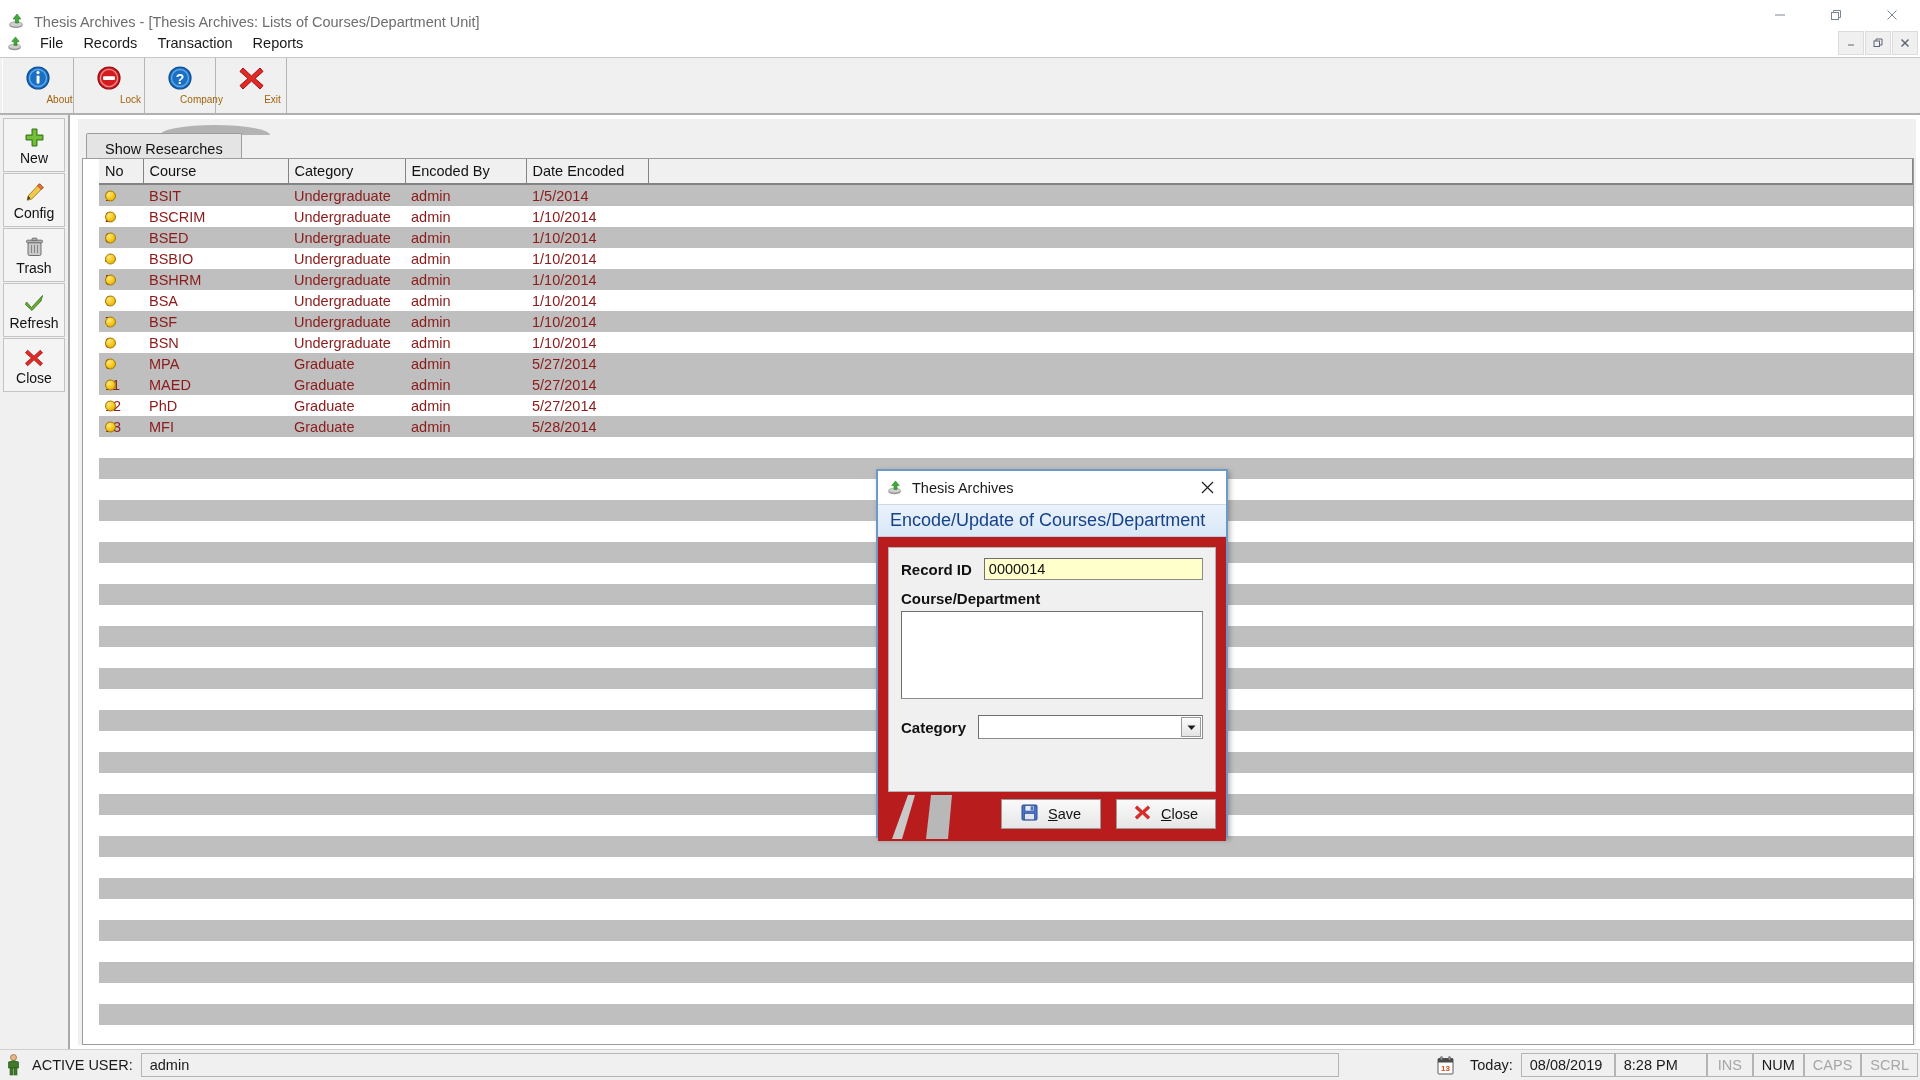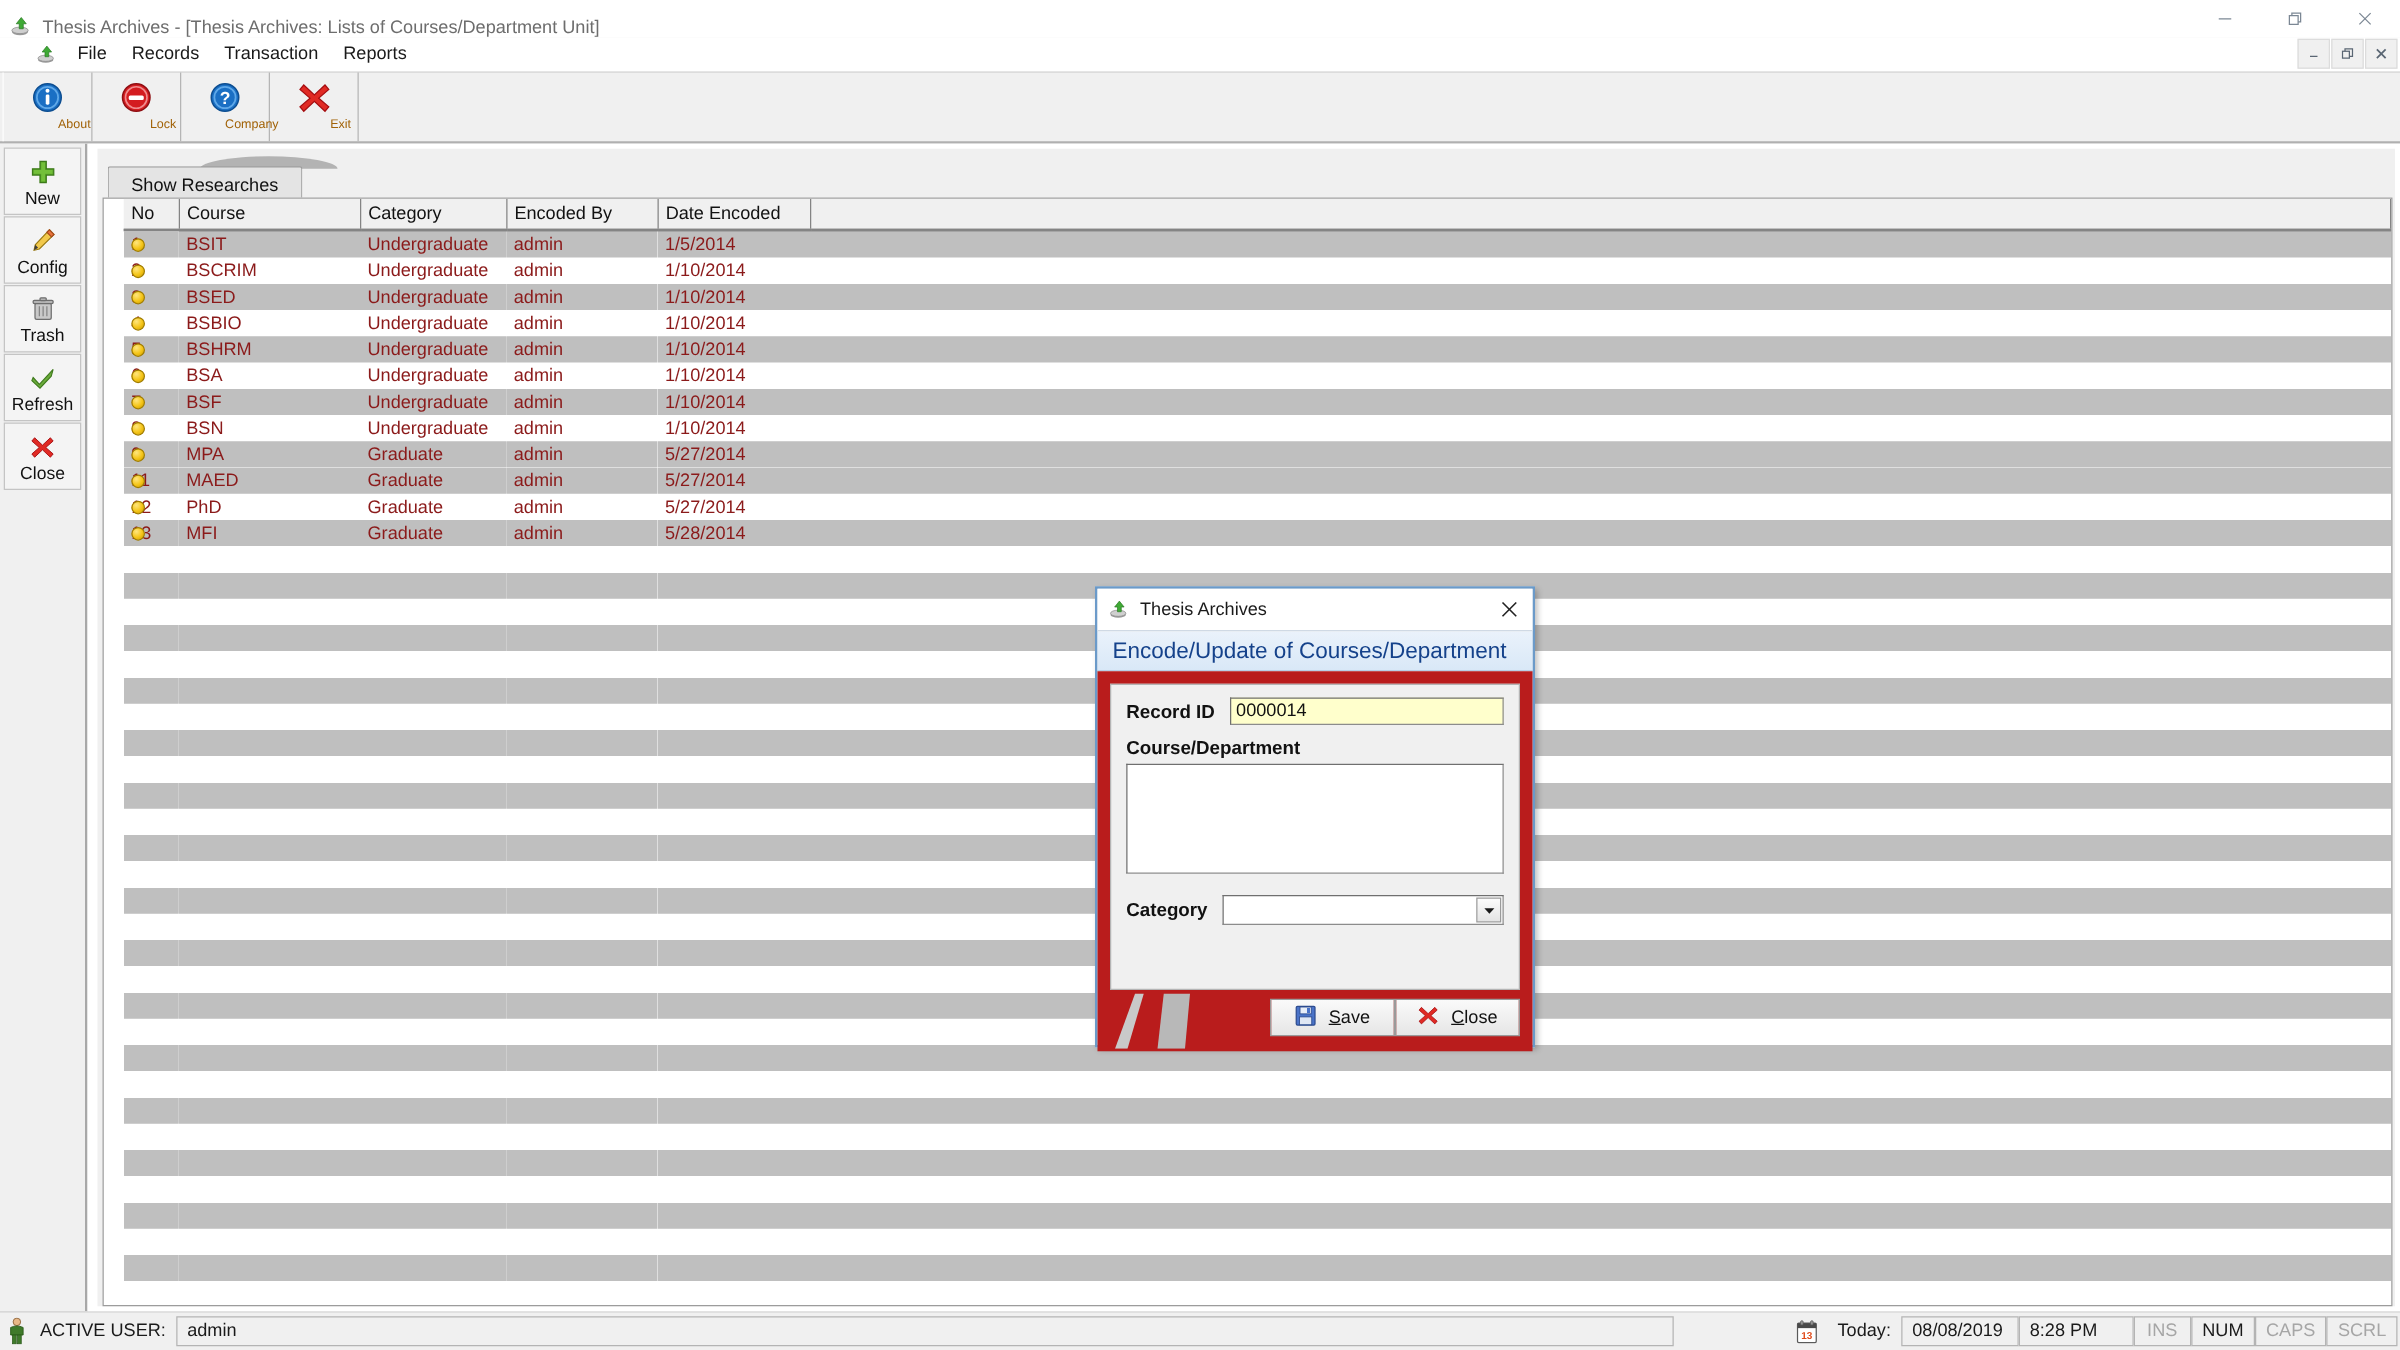--- a/index.html
+++ b/index.html
@@ -48,21 +48,20 @@
 
   
   .menubar {
     height: 26px;
     flex: 0 0 26px;
     background: #ffffff;
     display: flex;
     align-items: center;
     position: relative;
     border-bottom: 1px solid #ffffff;
-    padding-left: 22px;
   }
   .menubar .mdi-icon {
     width: 18px; height: 18px;
     margin-left: 6px; margin-right: 6px;
     display: flex; align-items: center; justify-content: center;
   }
   .menu-item {
     font-size: 14.5px;
     color: #1a1a1a;
     padding: 3px 10px;
@@ -327,21 +326,21 @@
     margin-right: 1px;
     background: linear-gradient(#fcfcfc, #e4e4e4);
     border: 1px solid #9a9a9a;
     display: flex; align-items: center; justify-content: center;
     box-sizing: border-box;
   }
   .modal-footer {
     position: absolute;
     left: 10px; right: 10px; bottom: 8px;
     height: 34px;
-    display: flex; justify-content: flex-end; gap: 0;
+    display: flex; justify-content: flex-end; gap: 15px;
     z-index: 3;
   }
   .dlg-btn {
     width: 100px; height: 30px;
     background: linear-gradient(#fafafa, #e6e6e6);
     border: 1px solid #9a9a9a;
     display: flex; align-items: center; justify-content: center;
     gap: 10px;
     font-size: 14.5px; color: #111;
     box-sizing: border-box;

